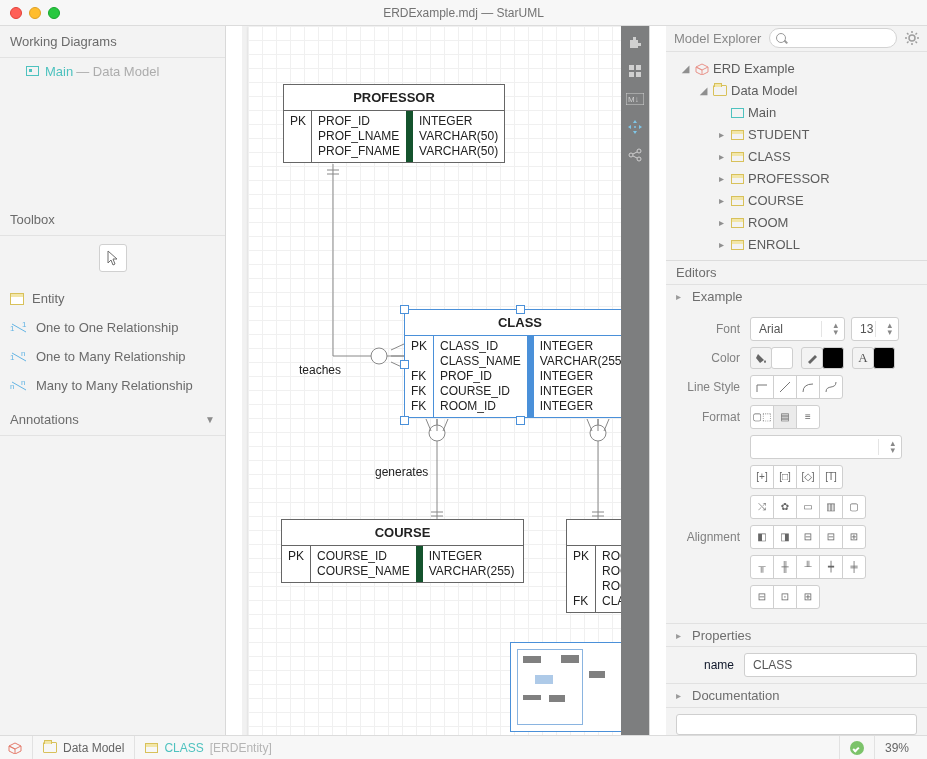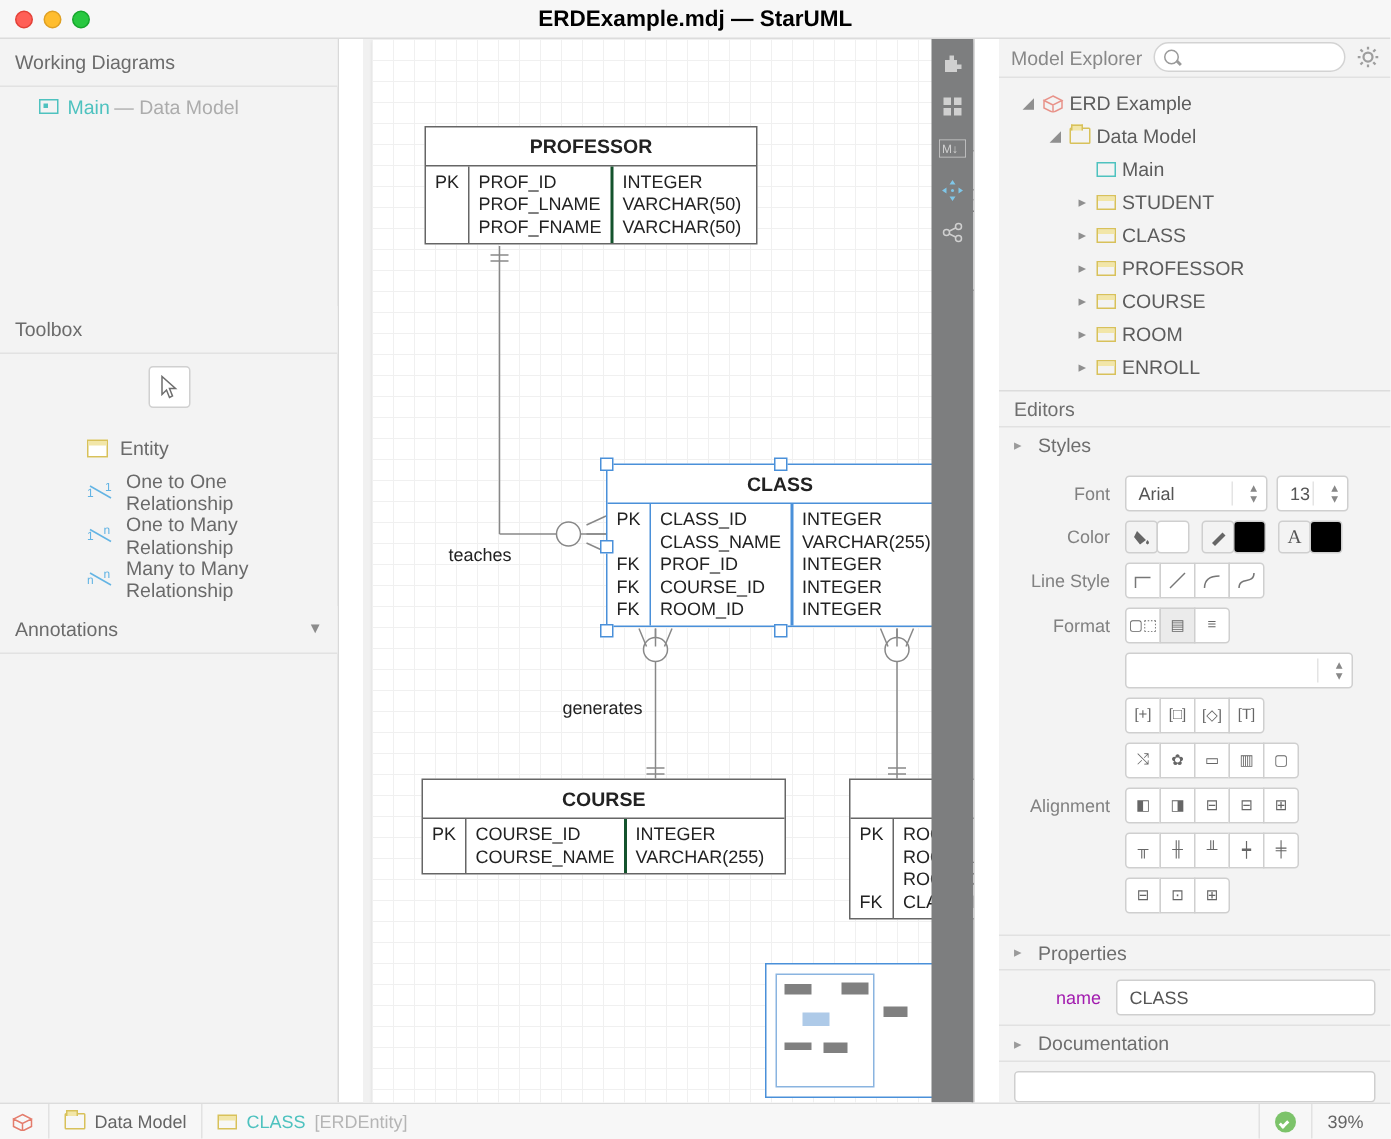--- a/index.html
+++ b/index.html
@@ -6,58 +6,58 @@
 body { background: #ececec; width: 927px; height: 759px; overflow: hidden; color: #656565; font-size: 13px; }
 
 .window { width: 927px; height: 759px; display: flex; flex-direction: column; background: #fff; }
 
 .titlebar { height: 26px; background: #f7f7f7; border-bottom: 1px solid #dcdcdc; position: relative; display: flex; align-items: center; }
 .traffic { position: absolute; left: 10px; top: 7px; display: flex; gap: 7px; }
 .traffic span { width: 12px; height: 12px; border-radius: 50%; display: inline-block; }
 .tf-red   { background: #ff5f57; border: 1px solid #e34037; }
 .tf-yellow{ background: #ffbd2e; border: 1px solid #dfa023; }
 .tf-green { background: #28c840; border: 1px solid #17a62c; }
-.title { flex: 1; text-align: center; font-size: 15px; color: #000000; font-weight: bold; }
+.title { flex: 1; text-align: center; font-size: 12px; color: #737373; }
 
 .body { flex: 1; display: flex; min-height: 0; gap: 16px; }
 
 
 .left { width: 226px; background: #f3f3f3; border-right: 1px solid #d9d9d9; display: flex; flex-direction: column; }
 .panel-head { height: 32px; display: flex; align-items: center; padding: 0 10px; color: #6b6b6b; font-size: 13px; border-bottom: 1px solid #e2e2e2; position: relative; background:#f3f3f3; }
 .panel-head .caret { position: absolute; right: 10px; color:#8c8c8c; font-size:10px; }
 .wd-item { height: 26px; display: flex; align-items: center; padding-left: 26px; font-size: 13px; color:#7a7a7a; }
 .wd-item .mlabel { color:#4ec2bf; font-weight:500; }
 .wd-item .mext { color:#acacac; margin-left:3px; }
 .wd-icon { display:inline-block; width:13px; height:10px; border:1px solid #4ec2bf; margin-right:6px; position:relative;}
 .wd-icon::before { content:""; position:absolute; left:2px; top:2px; width:3px; height:3px; background:#4ec2bf;}
 .left-spacer { flex: 0 0 120px; }
 .toolbox-body { height: 44px; display:flex; align-items:center; justify-content:center; }
 .cursor-btn { width: 28px; height: 28px; border:1px solid #d0d0d0; border-radius:3px; background:#fff; display:flex; align-items:center; justify-content:center; color:#6e6e6e; }
 
-.er-list { padding: 4px 0; margin-left: 48px; }
+.er-list { padding: 4px 0; }
 .er-list .row { height: 29px; display:flex; align-items:center; padding-left:10px; gap:8px; color:#6a6a6a; font-size:13px; }
 .er-icon { width:14px; height:12px; display:inline-block; position:relative; }
 .ic-entity { border:1px solid #d8c15a; background:#fff; }
 .ic-entity::before{content:"";position:absolute;top:0;left:0;right:0;height:3px;background:#f2e6a8;}
 .ic-rel {width:18px;}
 .ic-rel svg{display:block;}
 
 
 .center { flex: 1; position: relative; background: #f1f1f1; overflow: hidden; border-right:1px solid #d9d9d9;}
 .paper { position:absolute; left: 6px; top: 0; width: 400px; height: 718px; background:#fff; box-shadow: 1px 1px 3px rgba(0,0,0,.25);
   background-image: linear-gradient(#f0f0f0 1px, transparent 1px), linear-gradient(90deg, #f0f0f0 1px, transparent 1px);
   background-size: 14px 14px;
 }
 .entity { position:absolute; background:#fff; border:1px solid #666; }
 .entity.selected { border:1px solid #4a90d9; }
 .entity .etitle { text-align:center; border-bottom:1px solid #666; font-weight:bold; font-size:13px; padding:5px 0; color:#222;}
 .entity.selected .etitle{border-bottom-color:#4a90d9;}
 .entity .cols { display:flex; }
 .entity .keycol { border-right:1px solid #666; padding:3px 6px; font-size:12px; min-width:28px; color:#222;}
-.entity .namecol{ border-right:2px solid #14532d; padding:3px 6px; font-size:12px; color:#222;}
+.entity .namecol{ border-right:7px solid #14532d; padding:3px 6px; font-size:12px; color:#222;}
 .entity .typecol{ padding:3px 6px; font-size:12px; color:#222;}
 .entity.selected .keycol,.entity.selected .namecol{border-right-color:#4a90d9;}
 .line { white-space:nowrap; line-height:15px; }
 
 .relabel { position:absolute; font-size:12px; color:#222; }
 
 .sel-handle { position:absolute; width:9px; height:9px; background:#fff; border:1px solid #4a90d9; }
 .minimap { position:absolute; right:12px; bottom:12px; width:126px; height:90px; background:#fff; border:1px solid #4a90d9; }
 .minimap-inner{ position:absolute; left:6px; top:6px; right:52px; bottom:6px; border:1px solid #8ab4e0;}
 .oneline{position:absolute;background:#808080;}
@@ -99,21 +99,21 @@
 .swatch.black{background:#000;}
 .swatch.white{background:#fff;}
 .btnrow { display:flex; gap:0;}
 .brbtn { width:24px; height:24px; border:1px solid #cfcfcf; background:#fff; display:flex; align-items:center; justify-content:center; margin-left:-1px;}
 .brbtn:first-child{border-radius:3px 0 0 3px; margin-left:0;}
 .brbtn:last-child{border-radius:0 3px 3px 0;}
 .brbtn.active{background:#ebebeb;}
 .mini{font-size:10px;color:#666;}
 
 .prop-row{display:flex;align-items:center;padding:6px 10px 6px 0;}
-.prop-row .lab{width:84px;text-align:right;padding-right:10px;color:#a21caf;font-size:12px;}
+.prop-row .lab{width:84px;text-align:right;padding-right:10px;color:#0f172a;font-size:12px;}
 .prop-row input{flex:1;height:24px;border:1px solid #cfcfcf;border-radius:3px;padding:0 8px;font-size:12px;color:#555;background:#fff;}
 
 .docarea{margin:6px 10px 0 10px;height:26px;border:1px solid #cfcfcf;border-radius:3px;background:#fff;}
 
 
 .status { height:24px; border-top:1px solid #dcdcdc; background:#f7f7f7; display:flex; align-items:center; padding:0 8px; font-size:12px; gap:0;}
 .status .chip{display:flex;align-items:center;height:24px;padding:0 10px;border-left:1px solid #e2e2e2;gap:6px;}
 .status .chip:first-of-type{border-left:none;padding-left:0}
 .ic-cube-red svg path{stroke:#e47c6c;}
 .status .spc{flex:1;}
@@ -455,21 +455,21 @@
             <span class="ic-ent"></span>
             <span>ENROLL</span>
           </div>
       </div>
 
       <div class="section-head">
           <span>Editors</span>
         </div>
       <div class="section-head" style="border-bottom:none">
           <span class="tw">▸</span>
-          <span>Styles</span>
+          <span>Example</span>
         </div>
 
       <div class="styles">
         <div class="formrow">
           <div class="lab">Font</div>
           <div class="select" style="width:95px">
               <span>Arial</span>
               <span class="sep"></span>
               <span class="dd">▴<br>▾</span>
             </div>

